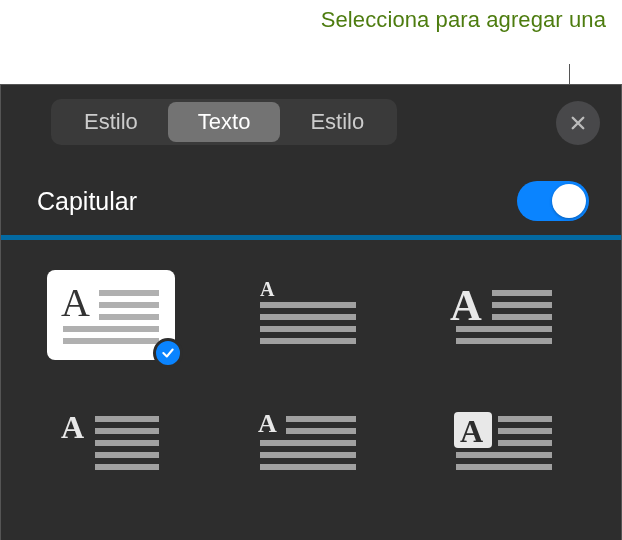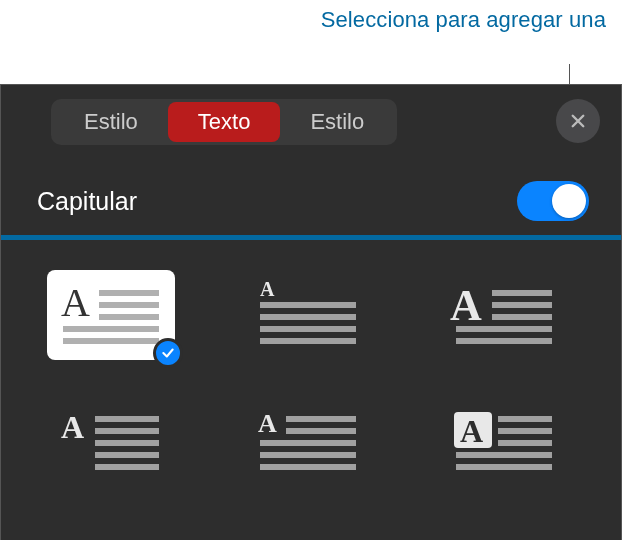--- a/index.html
+++ b/index.html
@@ -10,21 +10,21 @@
       background: #fff;
       overflow: hidden;
     }
     .callout {
       position: absolute;
       top: 6px;
       right: 16px;
       text-align: right;
       font-size: 22px;
       line-height: 1.25;
-      color: #0369a1;
+      color: #4d7c0f;
       letter-spacing: 0.1px;
     }
     .callout-line {
       position: absolute;
       top: 64px;
       right: 52px;
       width: 1px;
       height: 124px;
       background: #555;
     }
@@ -34,40 +34,40 @@
       left: 0;
       right: 0;
       bottom: 0;
       background: #2d2d2d;
       border: 1px solid #555;
       border-bottom: none;
       overflow: hidden;
     }
     .tabbar {
       display: flex;
-      align-items: flex-start;
+      align-items: flex-end;
       gap: 15px;
       padding: 14px 13px 10px 50px;
     }
     .tabs {
       display: flex;
       background: #3a3a3a;
       border-radius: 10px;
       padding: 3px;
     }
     .tab {
       color: #ccc;
       font-size: 22px;
       padding: 7px 30px;
       border-radius: 8px;
       cursor: pointer;
       user-select: none;
     }
     .tab.active {
-      background: #b91c1c;
+      background: #737373;
       color: #fff;
     }
     .spacer { flex: 1; }
     .close-btn {
       width: 44px;
       height: 44px;
       border-radius: 50%;
       background: #48484a;
       display: flex;
       align-items: center;

